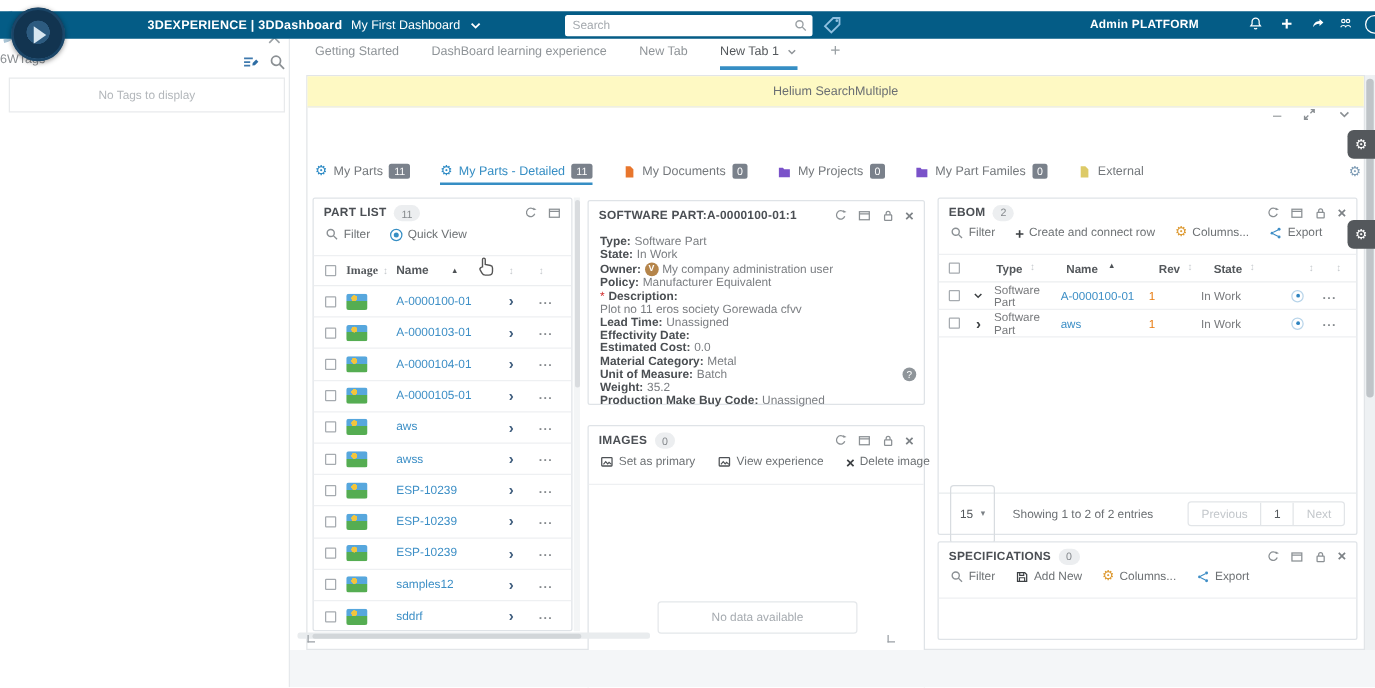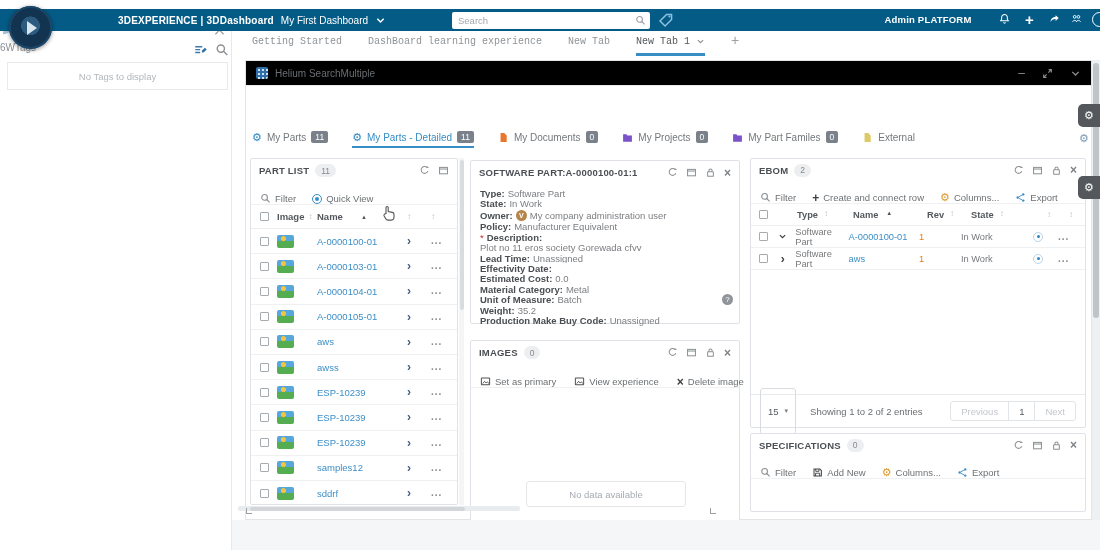--- a/index.html
+++ b/index.html
@@ -16,41 +16,41 @@
   background:radial-gradient(circle at 50% 46%, #2d5b80 0 29%, #123450 30% 66%, #2b5678 67% 79%, #0d2c46 80% 100%);
   box-shadow:0 1px 4px rgba(0,0,0,.45), inset 0 0 0 2px #1b4668; display:flex; align-items:center; justify-content:center; }
 .play-tri { width:0; height:0; border-left:10px solid #d8e6f0; border-top:7px solid transparent; border-bottom:7px solid transparent; margin-left:3px; }
 .brand-wrap { position:absolute; left:118px; top:0; height:22px; display:flex; align-items:center; gap:7px; color:#fff; white-space:nowrap; }
 .brand-bold { font-size:10px; font-weight:700; letter-spacing:.2px; }
 .dash-name { font-size:10px; }
 .searchbox { position:absolute; left:452px; top:2.5px; width:198px; height:17px; background:#fff; border-radius:2px; display:flex; align-items:center; padding:0 4px 0 6px; }
 .searchbox input { flex:1; border:none; outline:none; font-size:9.5px; color:#55595d; font-family:inherit; background:transparent; min-width:0; }
 .searchbox input::placeholder { color:#a3a8ad; }
 .tag-ic { position:absolute; left:658px; top:3px; }
-.user-name { position:absolute; left:872px; top:0; width:112px; height:40px; line-height:22px; text-align:center; color:#fff; font-size:9.5px; font-weight:700; letter-spacing:.2px; }
+.user-name { position:absolute; left:872px; top:0; width:112px; height:40px; line-height:22px; text-align:left; color:#fff; font-size:9.5px; font-weight:700; letter-spacing:.2px; }
 .tb-ic { position:absolute; top:4px; color:#fff; }
 .tb-plus { font-size:15px; font-weight:700; line-height:14px; }
 .help-circ { position:absolute; left:1092px; top:3px; width:15px; height:15px; border:1.4px solid #fff; border-radius:50%; }
 
 
 .tags-title { position:absolute; left:0; top:42px; font-size:10px; color:#8a8e92; z-index:2; }
 .tags-empty { position:absolute; left:7px; top:62px; width:221px; height:28px; border:1px solid #e8eaec; background:#fff;
   display:flex; align-items:center; justify-content:center; font-size:9.5px; color:#b3b7bb; }
 .left-divider { position:absolute; left:231px; top:31px; width:1px; height:519px; background:#e6e9ec; }
 
 
 .dash-tabs { position:absolute; left:252px; top:36px; display:flex; align-items:flex-start; gap:26px; font-size:10px; color:#8f9498; }
-.dtab { padding-bottom:9px; cursor:default; white-space:nowrap;font-family:Liberation Mono, monospace; }
+.dtab { padding-bottom:9px; cursor:default; white-space:nowrap; }
 .dtab.active { color:#54585c; border-bottom:3px solid #368ec4; display:flex; gap:6px; align-items:center; padding-bottom:6px; }
 .newtab-plus { color:#9aa0a4; font-size:14px; line-height:12px; margin-top:-2px; }
 
 
 .widget { position:absolute; left:245px; top:60px; width:847px; height:460px; background:#fff; border:1px solid #e2e5e8; }
-.w-titlebar { position:absolute; left:0; top:0; width:100%; height:25px; background:#000000; border-bottom:1px solid #e9ebed;
-  display:flex; align-items:center; padding:0 10px; gap:7px; }
+.w-titlebar { position:absolute; left:0; top:0; width:100%; height:25px; background:#fef9c3; border-bottom:1px solid #e9ebed;
+  display:flex; align-items:center; padding:0 10px; gap:7px;flex-direction:column; }
 .w-appicon { width:12px; height:12px; border-radius:2px; background:#2f6ea8; background-image:radial-gradient(#cfe2f0 1px, transparent 1.2px); background-size:4px 4px; background-position:1px 1px; }
 .w-title { font-size:10px; color:#6b6f73; }
 .w-ctrls { margin-left:auto; display:flex; align-items:center; gap:17px; color:#8b9094; }
 .w-min { font-size:12px; line-height:10px; }
 
 
 .inner-tabs { position:absolute; left:252px; top:131px; display:flex; gap:24px; align-items:center; font-size:10px; color:#74787c; z-index:2; }
 .itab { display:flex; align-items:center; gap:5px; padding-bottom:5px; white-space:nowrap; }
 .itab.active { color:#368ec4; border-bottom:2px solid #368ec4; padding-bottom:3px; }
 .badge { background:#7a818b; color:#fff; font-size:8.5px; border-radius:2px; padding:1px 4px; line-height:10px; }
@@ -60,37 +60,37 @@
 .gear-gray-sm { position:absolute; left:1079px; top:133px; color:#7e9cb5; font-size:11px; z-index:3; }
 
 
 .panel { position:absolute; background:#fff; border:1px solid #dfe3e7; border-radius:2px; }
 .p-head { display:flex; align-items:center; gap:6px; padding:0 8px; height:23px; }
 .p-title { font-size:9.5px; font-weight:700; color:#4b4f54; letter-spacing:.2px; white-space:nowrap; }
 .cnt { background:#eceef0; color:#85898d; font-size:8.5px; border-radius:8px; padding:1.5px 6px; font-weight:400; }
 .p-ic { margin-left:auto; display:flex; align-items:center; gap:8px; color:#8b9094; }
 .i { width:11px; height:11px; display:block; }
 .x { font-size:12px; font-weight:700; line-height:10px; color:#7d8286; }
-.toolbar { display:flex; align-items:flex-end; gap:16px; padding:0 9px; height:23px; font-size:9.5px; color:#6d7174; border-bottom:1px solid #eef0f2; white-space:nowrap; }
+.toolbar { display:flex; align-items:flex-start; gap:16px; padding:0 9px; height:23px; font-size:9.5px; color:#6d7174; border-bottom:1px solid #eef0f2; white-space:nowrap; }
 .tool { display:flex; align-items:center; gap:4px; }
 .cb { width:9px; height:9px; border:1px solid #a6abb0; border-radius:1px; background:#fff; flex:none; }
 .sort { font-size:8px; color:#c3c7cb; line-height:8px; }
 .sort-asc { font-size:6px; color:#4e5256; }
 .link { color:#3d8fc6; }
 .dots { color:#85898d; font-size:10px; font-weight:700; letter-spacing:1px; line-height:6px; }
 .chev-r { color:#3f5d7d; font-size:12px; font-weight:700; line-height:10px; }
 .radio-sel { width:10px; height:10px; border-radius:50%; border:1px solid #368ec4; position:relative; flex:none; }
 .radio-sel::after { content:""; position:absolute; inset:2px; border-radius:50%; background:#368ec4; }
 
 
 .pl-thead, .pl-row { display:flex; align-items:center; }
 .pl-thead { height:24px; border-bottom:1px solid #eceef0; font-size:9.5px; font-weight:700; color:#54585c; }
 .pl-row { height:25.2px; border-bottom:1px solid #eef0f2; font-size:9.5px; }
 .c-cb { width:26px; padding-left:9px; display:flex; }
-.c-img { width:40px; display:flex; }
+.c-img { width:40px; display:flex;font-family:Liberation Serif, serif; }
 .c-name { flex:1; display:flex; align-items:center; gap:18px; min-width:0; }
 .c-chev { width:24px; display:flex; }
 .c-dots { width:26px; display:flex; }
 .thumb { width:17px; height:13px; border-radius:2px; flex:none;
   background:radial-gradient(circle at 38% 28%, #f2c53d 0 2.3px, rgba(0,0,0,0) 2.5px),
   linear-gradient(180deg,#57a7dd 0 45%, #55ad52 45%); }
 
 
 .sp-body { padding:4px 9px 0 9px; position:relative; }
 .sp-line { height:10.4px; display:flex; align-items:center; gap:3px; font-size:9.5px; color:#7b7e82; white-space:nowrap; overflow:hidden; }

